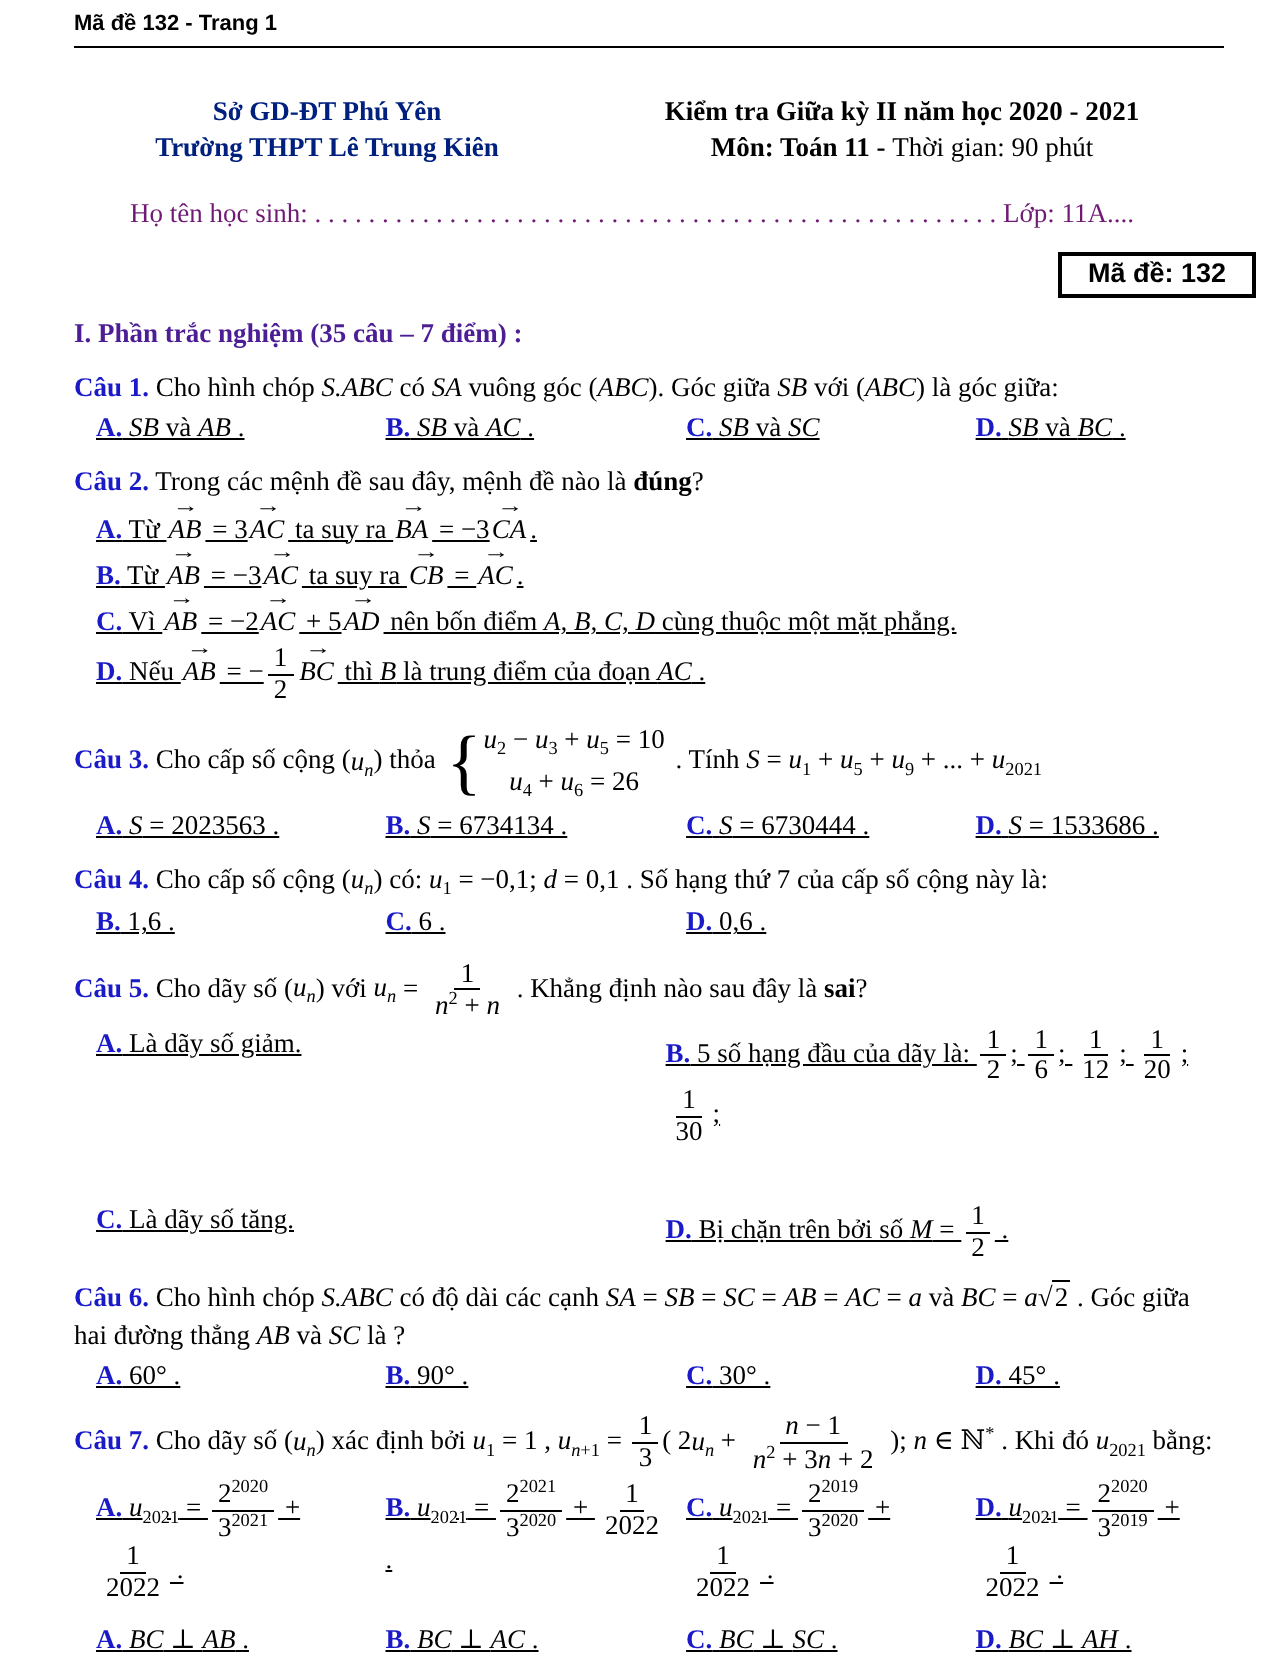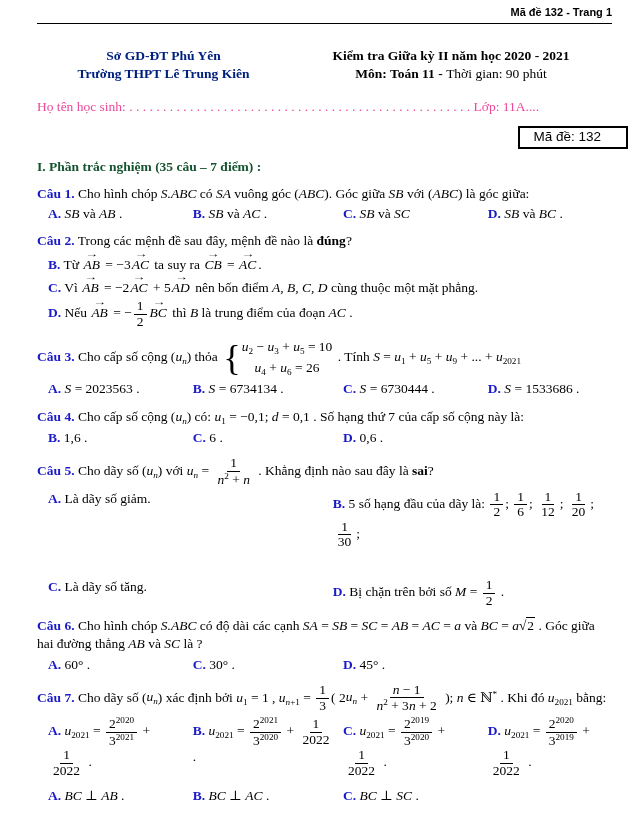--- a/index.html
+++ b/index.html
@@ -4,42 +4,42 @@
 <style>
   html,body{margin:0;padding:0;background:#fff;}
   .page{
     width:642px;height:836px;box-sizing:border-box;overflow:hidden;
     background:#fff;color:#000;position:relative;
     font-family:"Liberation Serif","DejaVu Serif",serif;
     font-size:13.5px;line-height:1.35;
     padding:5px 30px 0 37px;
   }
   .top-label{
-    text-align:right;font-family:"Liberation Sans","DejaVu Sans",sans-serif;
+    text-align:left;font-family:"Liberation Sans","DejaVu Sans",sans-serif;
     font-weight:bold;font-size:11px;padding-bottom:3px;
     border-bottom:1.6px solid #000;
   }
   .header{display:flex;margin-top:23px;}
   .header .left{width:44%;text-align:center;color:#00207e;font-weight:bold;}
   .header .right{width:56%;text-align:center;}
   .header .line{display:block;}
   .exam-title{font-weight:bold;}
   .subject-bold{font-weight:bold;}
-  .student-line{margin-top:15px;color:#ec4899;}
+  .student-line{margin-top:15px;color:#701a75;margin-left:28px;}
   .code-row{text-align:right;margin-top:9px;margin-bottom:4px;}
   .code-box{
-    display:inline-block;border:2px solid #000;padding:0 25px 1px 13px;
+    display:inline-block;border:2px solid #000;padding:0 13px 1px 13px;
     font-family:"Liberation Sans","DejaVu Sans",sans-serif;
-    font-weight:normal;font-size:13.5px;margin-right:-16px;
-  }
-  .section-title{color:#14532d;font-weight:bold;margin-top:9px;}
+    font-weight:bold;font-size:13.5px;margin-right:-16px;
+  }
+  .section-title{color:#4c1d95;font-weight:bold;margin-top:9px;}
   .question{margin-top:9px;}
   .qlabel{color:#1a1ac8;font-weight:bold;}
   .qtext{}
-  .opts{margin-top:2px;}
+  .opts{margin-top:2px;text-decoration:underline;}
   .cols4{display:grid;grid-template-columns:1.02fr 1.06fr 1.02fr 0.9fr;padding-left:11px;column-gap:4px;}
   .cols2{display:grid;grid-template-columns:1.02fr 1fr;padding-left:11px;row-gap:28px;}
   .rows .opt{display:block;padding-left:11px;margin-top:2px;}
   .letter{color:#1a1ac8;font-weight:bold;}
   .mi{font-style:italic;}
   sub{font-size:68%;vertical-align:-0.35em;}
   sup{font-size:68%;vertical-align:0.55em;}
   .frac{
     display:inline-flex;flex-direction:column;align-items:center;
     vertical-align:middle;line-height:1.08;margin:0 2px;text-align:center;
@@ -89,20 +89,21 @@
         <div class="opts cols4">
           <div class="opt"><span class="letter">A.</span> <span class="mi">SB</span> và <span class="mi">AB</span> .</div>
           <div class="opt"><span class="letter">B.</span> <span class="mi">SB</span> và <span class="mi">AC</span> .</div>
           <div class="opt"><span class="letter">C.</span> <span class="mi">SB</span> và <span class="mi">SC</span></div>
           <div class="opt"><span class="letter">D.</span> <span class="mi">SB</span> và <span class="mi">BC</span> .</div>
         </div>
       </div>
       <div class="question">
         <div class="qtext"><span class="qlabel">Câu 2.</span> Trong các mệnh đề sau đây, mệnh đề nào là <b>đúng</b>?</div>
         <div class="opts rows">
+          <div class="opt"><span class="letter">A.</span> Từ <span class="vec">AB</span> = 3<span class="vec">AC</span> ta suy ra <span class="vec">BA</span> = −3<span class="vec">CA</span>.</div>
           <div class="opt"><span class="letter">B.</span> Từ <span class="vec">AB</span> = −3<span class="vec">AC</span> ta suy ra <span class="vec">CB</span> = <span class="vec">AC</span>.</div>
           <div class="opt"><span class="letter">C.</span> Vì <span class="vec">AB</span> = −2<span class="vec">AC</span> + 5<span class="vec">AD</span> nên bốn điểm <span class="mi">A, B, C, D</span> cùng thuộc một mặt phẳng.</div>
           <div class="opt"><span class="letter">D.</span> Nếu <span class="vec">AB</span> = −<span class="frac">
               <span class="fn">1</span>
               <span class="fd">2</span>
             </span><span class="vec">BC</span> thì <span class="mi">B</span> là trung điểm của đoạn <span class="mi">AC</span> .</div>
         </div>
       </div>
       <div class="question">
         <div class="qtext"><span class="qlabel">Câu 3.</span> Cho cấp số cộng (<span class="mi">u<sub>n</sub></span>) thỏa <span class="cases">
@@ -154,20 +155,21 @@
           <div class="opt"><span class="letter">D.</span> Bị chặn trên bởi số <span class="mi">M</span> = <span class="frac">
               <span class="fn">1</span>
               <span class="fd">2</span>
             </span> .</div>
         </div>
       </div>
       <div class="question">
         <div class="qtext"><span class="qlabel">Câu 6.</span> Cho hình chóp <span class="mi">S.ABC</span> có độ dài các cạnh <span class="mi">SA</span> = <span class="mi">SB</span> = <span class="mi">SC</span> = <span class="mi">AB</span> = <span class="mi">AC</span> = <span class="mi">a</span> và <span class="mi">BC</span> = <span class="mi">a</span><span class="sqrt">√<span class="sqb">2</span></span> . Góc giữa hai đường thẳng <span class="mi">AB</span> và <span class="mi">SC</span> là ?</div>
         <div class="opts cols4">
           <div class="opt"><span class="letter">A.</span> 60° .</div>
+          <div class="opt"><span class="letter">B.</span> 90° .</div>
           <div class="opt"><span class="letter">C.</span> 30° .</div>
           <div class="opt"><span class="letter">D.</span> 45° .</div>
         </div>
       </div>
       <div class="question">
         <div class="qtext"><span class="qlabel">Câu 7.</span> Cho dãy số (<span class="mi">u<sub>n</sub></span>) xác định bởi <span class="mi">u</span><sub>1</sub> = 1 , <span class="mi">u</span><sub><span class="mi">n</span>+1</sub> = <span class="frac">
             <span class="fn">1</span>
             <span class="fd">3</span>
           </span>( 2<span class="mi">u<sub>n</sub></span> + <span class="frac">
             <span class="fn"><span class="mi">n</span> − 1</span>
@@ -202,17 +204,18 @@
               <span class="fn">1</span>
               <span class="fd">2022</span>
             </span> .</div>
         </div>
       </div>
       <div class="question">
         <div class="opts cols4">
           <div class="opt"><span class="letter">A.</span> <span class="mi">BC</span> ⊥ <span class="mi">AB</span> .</div>
           <div class="opt"><span class="letter">B.</span> <span class="mi">BC</span> ⊥ <span class="mi">AC</span> .</div>
           <div class="opt"><span class="letter">C.</span> <span class="mi">BC</span> ⊥ <span class="mi">SC</span> .</div>
+          <div class="opt"><span class="letter">D.</span> <span class="mi">BC</span> ⊥ <span class="mi">AH</span> .</div>
         </div>
       </div>
     </div>
 
 </div>
 
 </body></html>

